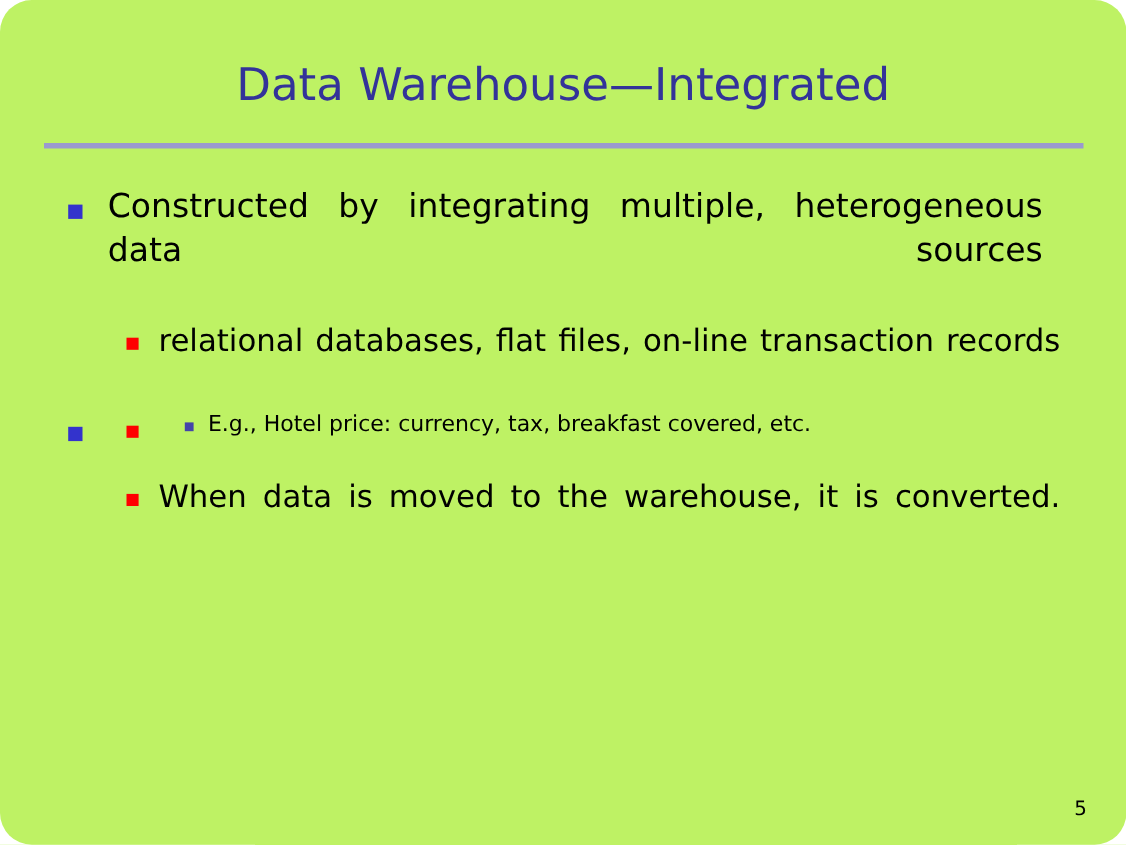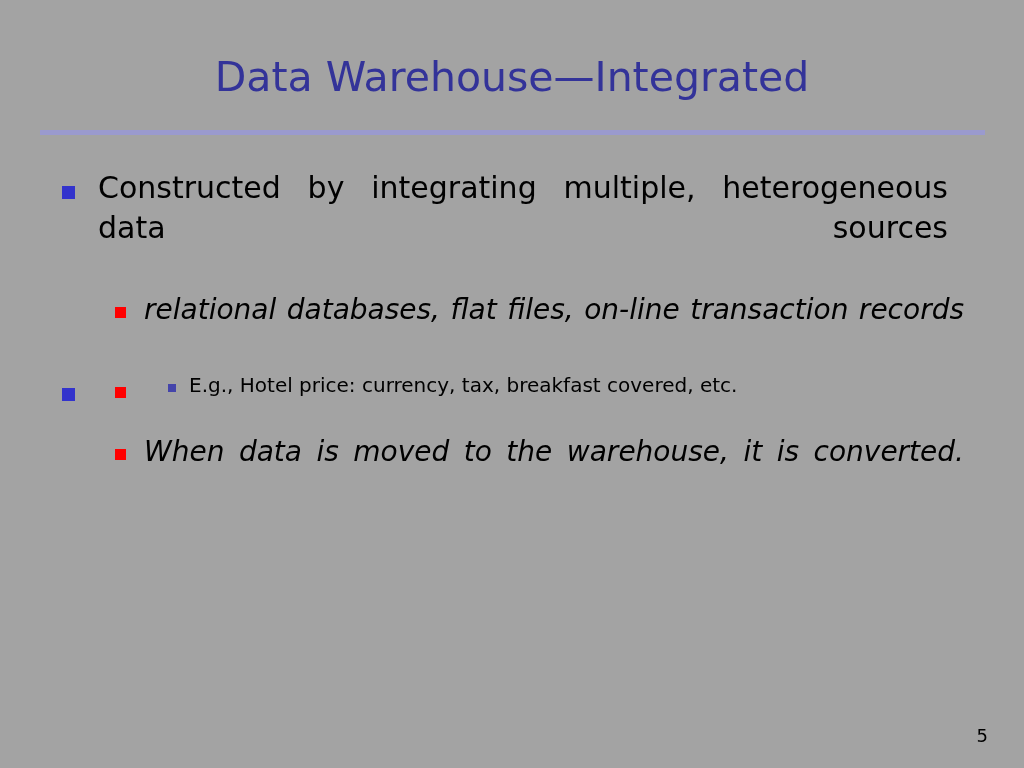--- a/index.html
+++ b/index.html
@@ -12,21 +12,22 @@
     background: #ffffff;
     font-family: "DejaVu Sans", "Liberation Sans", sans-serif;
     overflow: hidden;
     position: relative;
   }
 
   .slide {
     position: relative;
     width: 1024px;
     height: 768px;
-    background: #a3a3a3;
+    background: #bef264;
+    border-radius: 29px;
   }
 
   
   .title-area {
     position: absolute;
     left: 0;
     top: 52px;
     width: 1024px;
     text-align: center;
   }
@@ -94,21 +95,20 @@
   .lvl1 .btext {
     font-size: 30px;
     line-height: 40px;
   }
 
   
   .lvl2 {
     padding-left: 144px;
     padding-right: 60px;
     margin-bottom: 2px;
-    font-style: italic;
   }
   .lvl2 .marker {
     left: 115px;
     top: 17px;
     width: 11px;
     height: 11px;
     background: #ff0000;
   }
   .lvl2 .btext {
     font-size: 28px;

